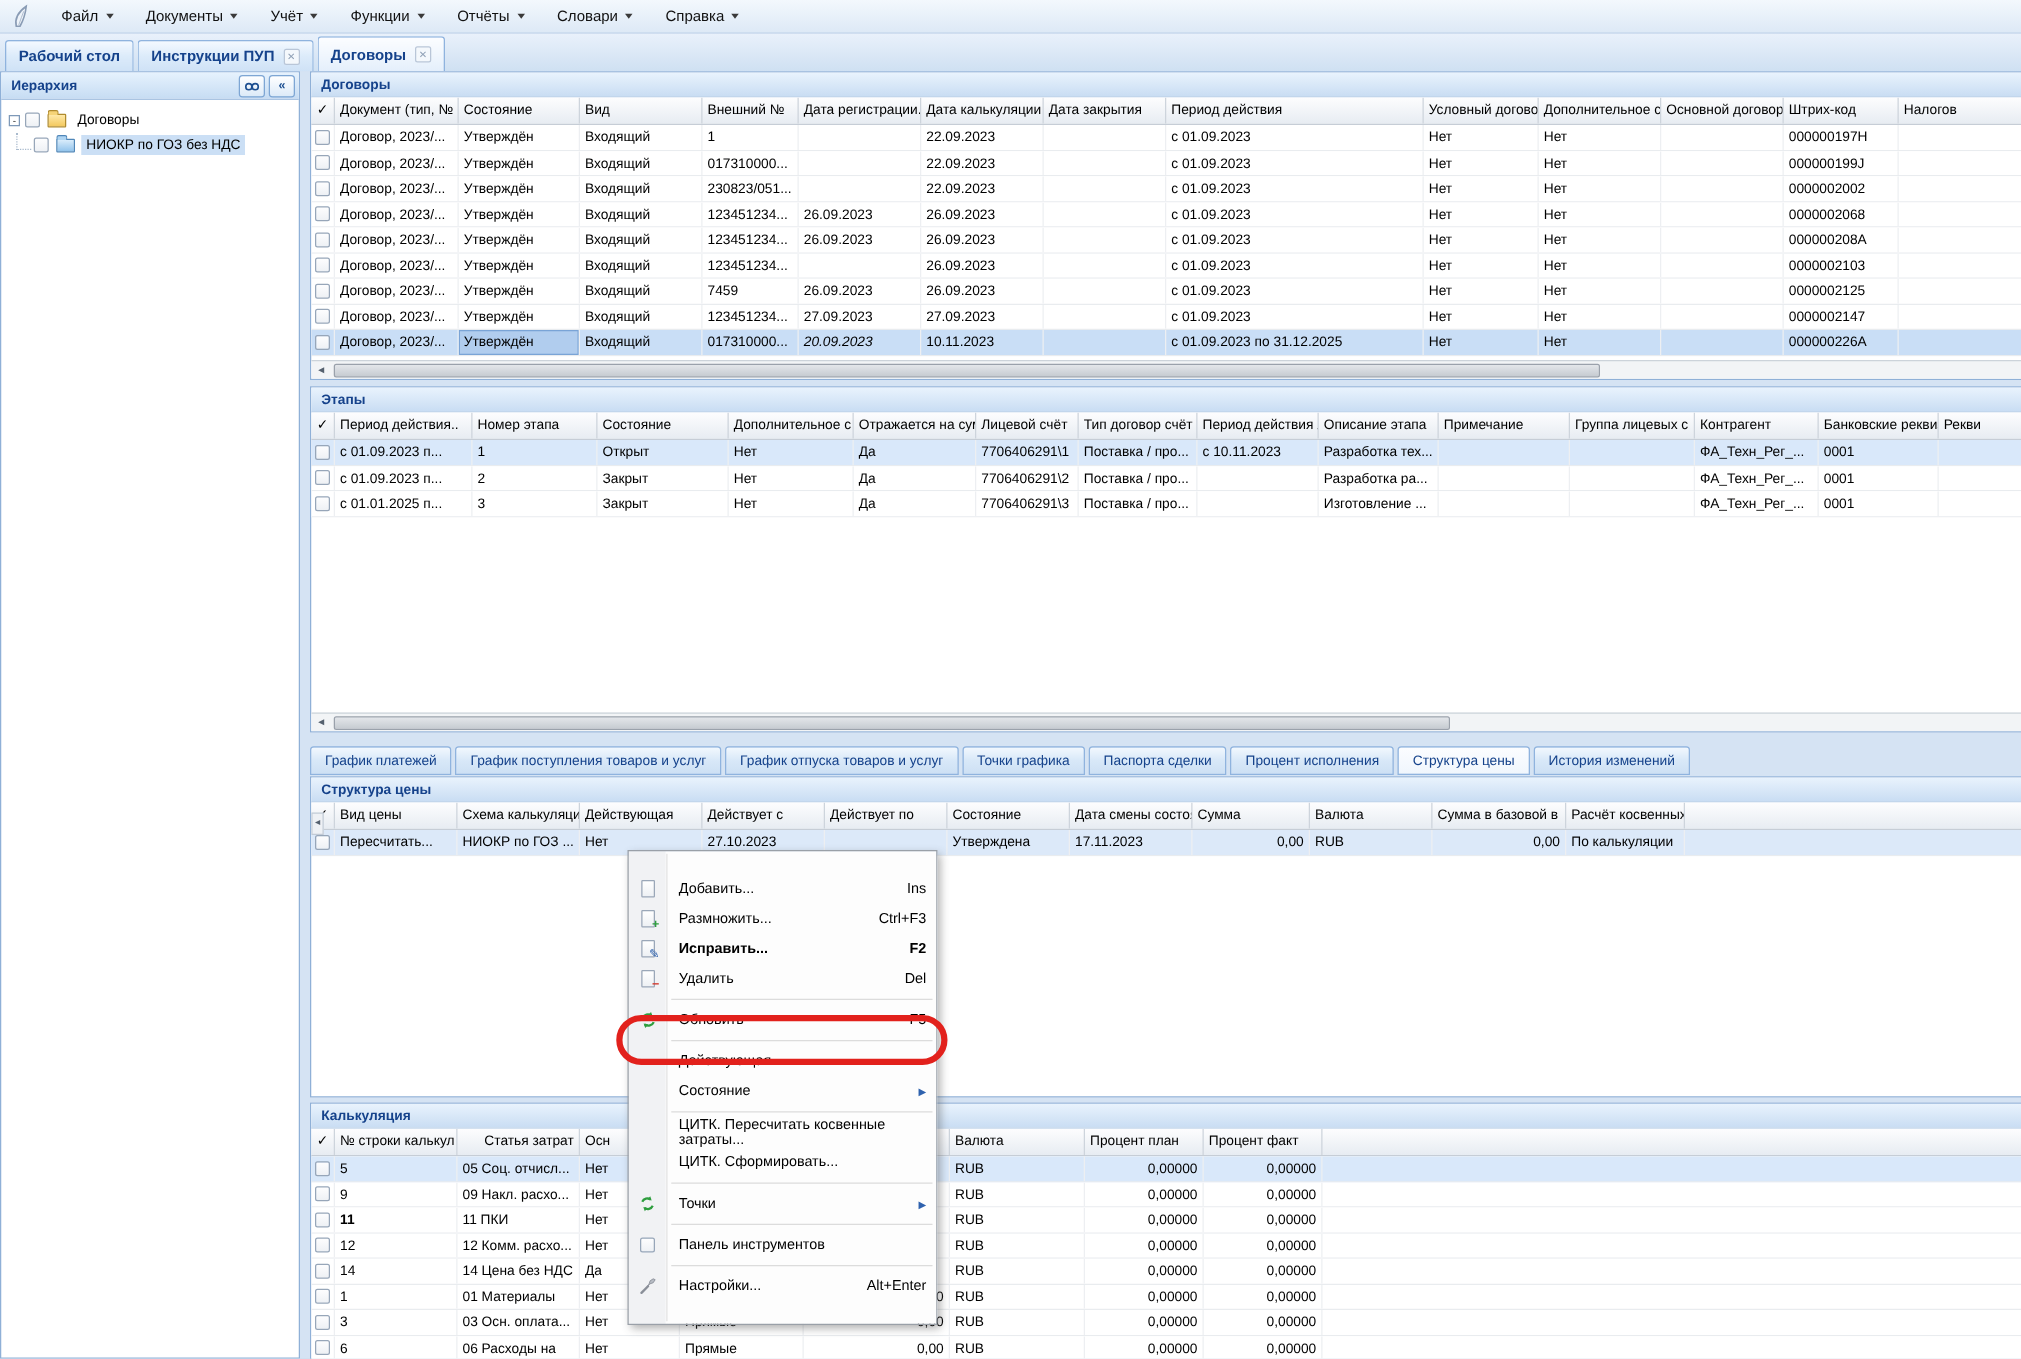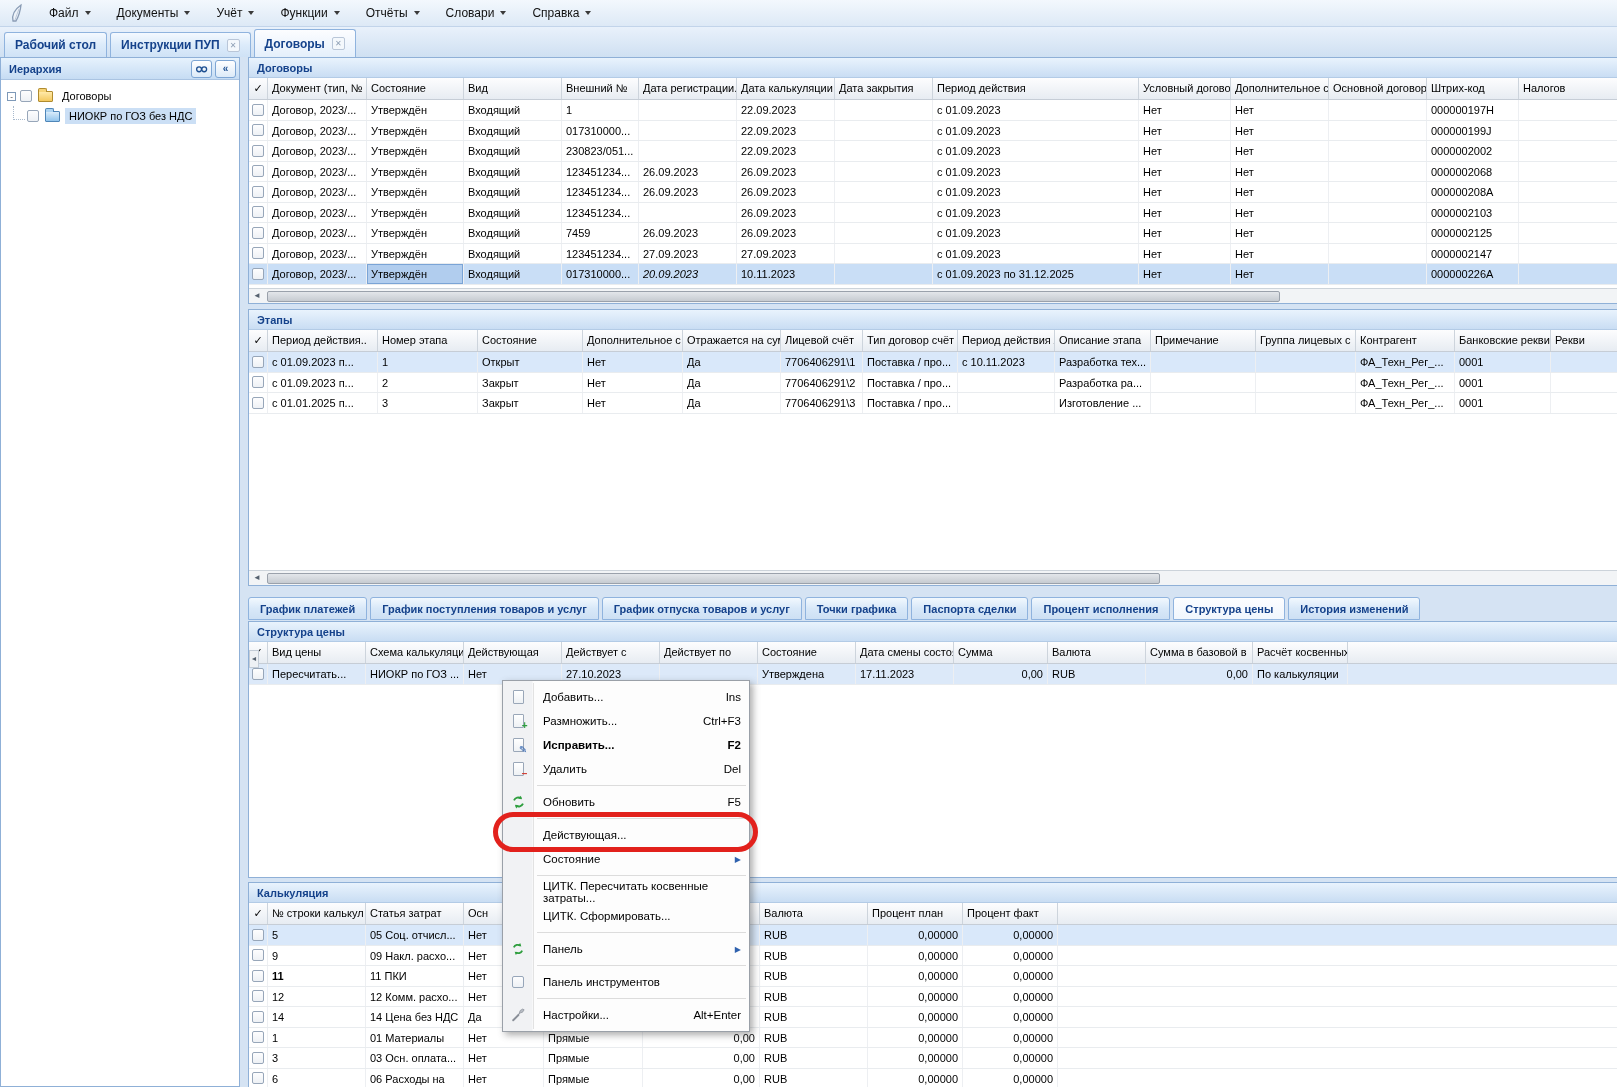--- a/index.html
+++ b/index.html
@@ -85,26 +85,26 @@
   .sb-thumb { height:11px; background:linear-gradient(#e3e6ea,#c6cbd1);
     border:1px solid #9aa1ab; border-radius:2px; margin-left:2px; flex:none; }
   .mini-arrow { position:absolute; left:0; top:28px; width:10px; height:18px;
     background:#eef1f5; border:1px solid #c2cbd6; font-size:7px; color:#55616f;
     line-height:16px; text-align:center; z-index:5; }
   
   .subtabs { position:absolute; left:248px; top:595px; width:1374px; height:25px;
     display:flex; align-items:flex-end; gap:3px; }
   .stab { height:23px; line-height:22px; padding:0 11px;
     background:linear-gradient(#f2f8fe,#d8e8f8 50%,#cde0f4); border:1px solid #8fb3de;
-    border-radius:3px 3px 0 0; color:#15428b; font-weight:bold; white-space:nowrap; }
+    border-radius:3px 3px 0 0; color:#15428b; font-weight:normal; white-space:nowrap; }
   .stab.active { background:linear-gradient(#fcfdff,#f0f6fd); }
   
   .ctx { position:absolute; left:502px; top:680px; width:248px; z-index:90;
     background:linear-gradient(to right,#f1f2f4 0,#f1f2f4 29px,#fdfdfd 30px);
-    border:1px solid #9aa0a8; box-shadow:3px 3px 7px rgba(70,70,70,.45); padding:4px 0; }
+    border:1px solid #9aa0a8; box-shadow:3px 3px 7px rgba(70,70,70,.45); padding:18px 0; }
   .ctx::before { content:''; position:absolute; left:30px; top:2px; bottom:2px;
     width:1px; background:#e2e2e2; }
   .mi { position:relative; display:flex; align-items:center; height:24px;
     padding:0 8px 0 40px; font-size:11.5px; }
   .mi.bold { font-weight:bold; }
   .mi .ico { position:absolute; left:6px; top:50%; transform:translateY(-50%);
     width:18px; display:flex; justify-content:center; }
   .mi .sc { margin-left:auto; padding-left:14px; }
   .mi .sub { margin-left:auto; color:#2f62ae; font-size:8px; }
   .sep { height:1px; background:#dcdcdc; margin:4px 3px 4px 34px; }
@@ -525,21 +525,21 @@
         </div>
       </div>
   </div>
 
   <div class="panel" style="top:882px;height:206px">
     <div class="panel-head">Калькуляция</div>
     <div>
         <div class="grid-head">
           <div class="gh-cell" style="width: 19px; text-align: center;">✓</div>
           <div class="gh-cell" style="width: 98px;">№ строки калькул</div>
-          <div class="gh-cell" style="width: 98px;">Статья затрат</div>
+          <div class="gh-cell" style="width: 98px; text-align: right;">Статья затрат</div>
           <div class="gh-cell" style="width: 80px;">Осн</div>
           <div class="gh-cell" style="width: 99px;"></div>
           <div class="gh-cell" style="width: 117px;"></div>
           <div class="gh-cell" style="width: 108px;">Валюта</div>
           <div class="gh-cell" style="width: 95px;">Процент план</div>
           <div class="gh-cell" style="width: 95px;">Процент факт</div>
         </div>
         <div class="grid-body">
           <div class="grid-row row-sel" style="background: rgb(217, 232, 250);">
             <div class="g-cell c-check" style="width: 19px;">
@@ -715,21 +715,21 @@
       <div class="sep"></div>
       <div class="mi">
         <span class="ico">
           <svg width="14" height="14" viewBox="0 0 16 16">
             <path d="M3.2 6.2a5 5 0 0 1 7.6-2" fill="none" stroke="#2e9e3e" stroke-width="2"></path>
             <path d="M10.5 1.2l1.3 3.8-4-.8z" fill="#2e9e3e"></path>
             <path d="M12.8 9.8a5 5 0 0 1-7.6 2" fill="none" stroke="#2e9e3e" stroke-width="2"></path>
             <path d="M5.5 14.8l-1.3-3.8 4 .8z" fill="#2e9e3e"></path>
           </svg>
         </span>
-        <span>Панель</span>
+        <span>Точки</span>
         <span class="sub">▶</span>
       </div>
       <div class="sep"></div>
       <div class="mi">
         <span class="ico">
           <span class="cb"></span>
         </span>
         <span>Панель инструментов</span>
       </div>
       <div class="sep"></div>

